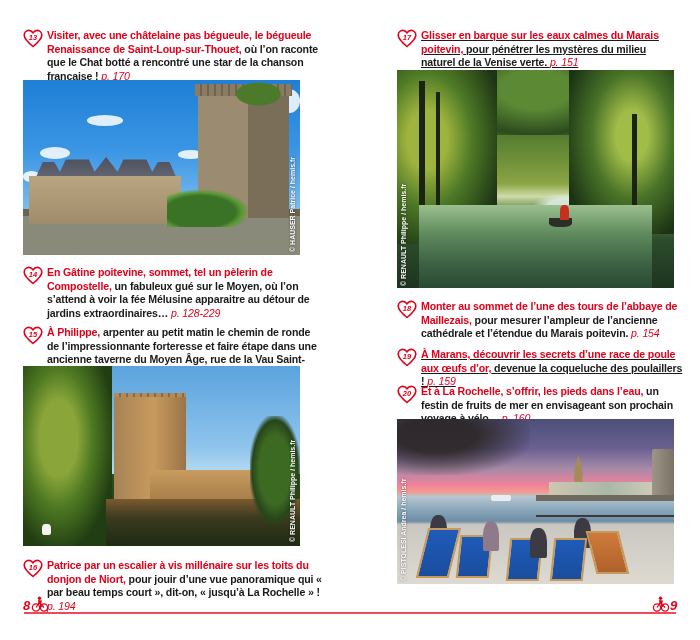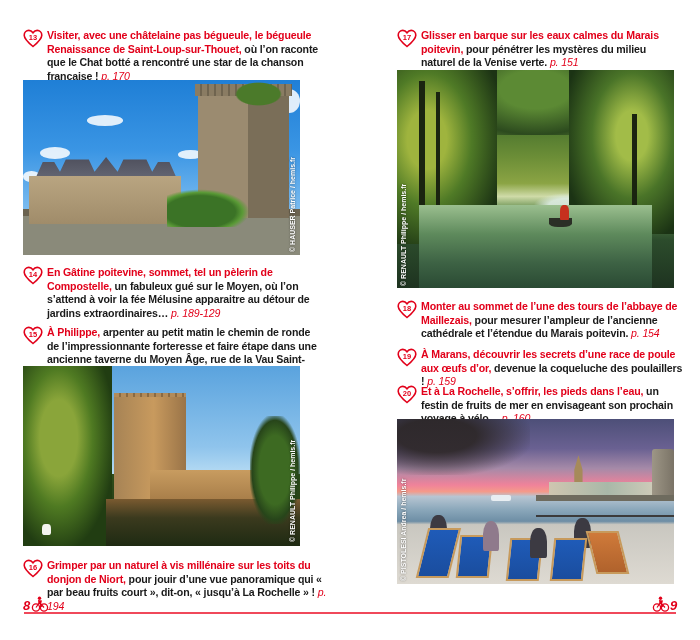--- a/index.html
+++ b/index.html
@@ -6,21 +6,21 @@
     html, body { width: 700px; height: 640px; background: #ffffff; overflow: hidden; }
     body { position: relative; font-family: "Liberation Sans", "DejaVu Sans", sans-serif; }
 
     .spread { position: absolute; left: 0; top: 0; width: 700px; height: 640px; }
     .page { position: absolute; top: 0; height: 640px; }
     .page-left { left: 0; width: 350px; }
     .page-right { left: 350px; width: 350px; }
 
     .item { position: absolute; }
     .item .heart {
-      position: absolute; left: 0; top: 0; width: 20px; height: 19px;
+      position: absolute; left: 0; top: 0; width: 20px; height: 19px; font-style: italic;
     }
     .item .heart svg { width: 20px; height: 19px; display: block; }
     .item .text {
       position: absolute; left: 24px; top: 0;
       font-size: 10.6px; line-height: 13.7px; font-weight: bold;
       color: #1a1a1a; letter-spacing: -0.15px;
     }
     .item .lead { color: #e2001a; }
     .item .pageref { color: #e2001a; font-style: italic; font-weight: normal; }
 
@@ -232,21 +232,21 @@
       <span class="credit" style="left:266px; top:172px; transform: rotate(-90deg);">© HAUSER Patrice / hemis.fr</span>
     </div>
 
     <div class="item" style="left:23px; top:266px; width:300px;">
       <span class="heart">
         <svg viewBox="0 0 20 19">
             <path d="M10 17.5 C4 12.5 1.2 9.6 1.2 6.2 C1.2 3.4 3.3 1.4 5.8 1.4 C7.6 1.4 9 2.4 10 3.8 C11 2.4 12.4 1.4 14.2 1.4 C16.7 1.4 18.8 3.4 18.8 6.2 C18.8 9.6 16 12.5 10 17.5Z" fill="#fff" stroke="#e2001a" stroke-width="1.6"></path>
             <text x="10" y="10.8" text-anchor="middle" font-size="7.5" font-weight="bold" fill="#e2001a" font-family="Liberation Sans, sans-serif">14</text>
           </svg>
       </span>
-      <div class="text" style="width:276px;"><span class="lead">En Gâtine poitevine, sommet, tel un pèlerin de Compostelle,</span><span> un fabuleux gué sur le Moyen, où l’on s’attend à voir la fée Mélusine apparaitre au détour de jardins extraordinaires… </span><span class="pageref">p. 189-129</span></div>
+      <div class="text" style="width:276px;"><span class="lead">En Gâtine poitevine, sommet, tel un pèlerin de Compostelle,</span><span> un fabuleux gué sur le Moyen, où l’on s’attend à voir la fée Mélusine apparaitre au détour de jardins extraordinaires… </span><span class="pageref">p. 128-229</span></div>
     </div>
 
     <div class="item" style="left:23px; top:326px; width:300px;">
       <span class="heart">
         <svg viewBox="0 0 20 19">
             <path d="M10 17.5 C4 12.5 1.2 9.6 1.2 6.2 C1.2 3.4 3.3 1.4 5.8 1.4 C7.6 1.4 9 2.4 10 3.8 C11 2.4 12.4 1.4 14.2 1.4 C16.7 1.4 18.8 3.4 18.8 6.2 C18.8 9.6 16 12.5 10 17.5Z" fill="#fff" stroke="#e2001a" stroke-width="1.6"></path>
             <text x="10" y="10.8" text-anchor="middle" font-size="7.5" font-weight="bold" fill="#e2001a" font-family="Liberation Sans, sans-serif">15</text>
           </svg>
       </span>
       <div class="text" style="width:276px;"><span class="lead">À Philippe,</span><span> arpenter au petit matin le chemin de ronde de l’impressionnante forteresse et faire étape dans une ancienne taverne du Moyen Âge, rue de la Vau Saint-Jacques. </span><span class="pageref">p. 131</span></div>
@@ -263,21 +263,21 @@
       <span class="credit" style="left:266px; top:176px; transform: rotate(-90deg);">© RENAULT Philippe / hemis.fr</span>
     </div>
 
     <div class="item" style="left:23px; top:559px; width:300px;">
       <span class="heart">
         <svg viewBox="0 0 20 19">
             <path d="M10 17.5 C4 12.5 1.2 9.6 1.2 6.2 C1.2 3.4 3.3 1.4 5.8 1.4 C7.6 1.4 9 2.4 10 3.8 C11 2.4 12.4 1.4 14.2 1.4 C16.7 1.4 18.8 3.4 18.8 6.2 C18.8 9.6 16 12.5 10 17.5Z" fill="#fff" stroke="#e2001a" stroke-width="1.6"></path>
             <text x="10" y="10.8" text-anchor="middle" font-size="7.5" font-weight="bold" fill="#e2001a" font-family="Liberation Sans, sans-serif">16</text>
           </svg>
       </span>
-      <div class="text" style="width:282px;"><span class="lead">Grimper par un naturel à vis millénaire sur les toits du donjon de Niort,</span><span> pour jouir d’une vue panoramique qui « par beau fruits court », dit-on, « jusqu’à La Rochelle » ! </span><span class="pageref">p. 194</span></div>
+      <div class="text" style="width:282px;"><span class="lead">Patrice par un escalier à vis millénaire sur les toits du donjon de Niort,</span><span> pour jouir d’une vue panoramique qui « par beau temps court », dit-on, « jusqu’à La Rochelle » ! </span><span class="pageref">p. 194</span></div>
     </div>
 
     <span class="folio" style="left:23px;">8</span>
     <span class="bike" style="left:31px;">
       <svg viewBox="0 0 18 16">
           <circle cx="5" cy="11.5" r="3.6" fill="none" stroke="#e2001a" stroke-width="1.3"></circle>
           <circle cx="13" cy="11.5" r="3.6" fill="none" stroke="#e2001a" stroke-width="1.3"></circle>
           <path d="M5 11.5 L8.5 6.5 L13 11.5 M8.5 6.5 L10.5 11" stroke="#e2001a" stroke-width="1.2" fill="none"></path>
           <circle cx="8.5" cy="2.2" r="1.7" fill="#e2001a"></circle>
           <path d="M7 4 L11 4.5 L10 8 L7.5 8 Z" fill="#e2001a"></path>
@@ -287,21 +287,21 @@
 
   <div class="page page-right">
 
     <div class="item" style="left:47px; top:29px; width:300px;">
       <span class="heart">
         <svg viewBox="0 0 20 19">
             <path d="M10 17.5 C4 12.5 1.2 9.6 1.2 6.2 C1.2 3.4 3.3 1.4 5.8 1.4 C7.6 1.4 9 2.4 10 3.8 C11 2.4 12.4 1.4 14.2 1.4 C16.7 1.4 18.8 3.4 18.8 6.2 C18.8 9.6 16 12.5 10 17.5Z" fill="#fff" stroke="#e2001a" stroke-width="1.6"></path>
             <text x="10" y="10.8" text-anchor="middle" font-size="7.5" font-weight="bold" fill="#e2001a" font-family="Liberation Sans, sans-serif">17</text>
           </svg>
       </span>
-      <div class="text" style="width:258px;"><span class="lead">Glisser en barque sur les eaux calmes du Marais poitevin,</span><span> pour pénétrer les mystères du milieu naturel de la Venise verte. </span><span class="pageref">p. 151</span></div>
+      <div class="text" style="width:258px;text-decoration:underline;"><span class="lead">Glisser en barque sur les eaux calmes du Marais poitevin,</span><span> pour pénétrer les mystères du milieu naturel de la Venise verte. </span><span class="pageref">p. 151</span></div>
     </div>
 
     <div class="photo ph-marais" style="left:47px; top:70px; width:277px; height:218px;">
       <div class="canopy-t"></div>
       <div class="canopy-l"></div>
       <div class="canopy-r"></div>
       <div class="trunk" style="left:8%; top:5%; height:85%;"></div>
       <div class="trunk" style="left:14%; top:10%; height:70%; width:1.5%;"></div>
       <div class="trunk" style="left:85%; top:20%; height:55%; width:1.5%;"></div>
       <div class="water"></div>
@@ -320,21 +320,21 @@
       <div class="text" style="width:262px;"><span class="lead">Monter au sommet de l’une des tours de l’abbaye de Maillezais,</span><span> pour mesurer l’ampleur de l’ancienne cathédrale et l’étendue du Marais poitevin. </span><span class="pageref">p. 154</span></div>
     </div>
 
     <div class="item" style="left:47px; top:348px; width:300px;">
       <span class="heart">
         <svg viewBox="0 0 20 19">
             <path d="M10 17.5 C4 12.5 1.2 9.6 1.2 6.2 C1.2 3.4 3.3 1.4 5.8 1.4 C7.6 1.4 9 2.4 10 3.8 C11 2.4 12.4 1.4 14.2 1.4 C16.7 1.4 18.8 3.4 18.8 6.2 C18.8 9.6 16 12.5 10 17.5Z" fill="#fff" stroke="#e2001a" stroke-width="1.6"></path>
             <text x="10" y="10.8" text-anchor="middle" font-size="7.5" font-weight="bold" fill="#e2001a" font-family="Liberation Sans, sans-serif">19</text>
           </svg>
       </span>
-      <div class="text" style="width:262px;"><span class="lead">À Marans, découvrir les secrets d’une race de poule aux œufs d’or,</span><span> devenue la coqueluche des poulaillers ! </span><span class="pageref">p. 159</span></div>
+      <div class="text" style="width:262px;text-decoration:underline;"><span class="lead">À Marans, découvrir les secrets d’une race de poule aux œufs d’or,</span><span> devenue la coqueluche des poulaillers ! </span><span class="pageref">p. 159</span></div>
     </div>
 
     <div class="item" style="left:47px; top:385px; width:300px;">
       <span class="heart">
         <svg viewBox="0 0 20 19">
             <path d="M10 17.5 C4 12.5 1.2 9.6 1.2 6.2 C1.2 3.4 3.3 1.4 5.8 1.4 C7.6 1.4 9 2.4 10 3.8 C11 2.4 12.4 1.4 14.2 1.4 C16.7 1.4 18.8 3.4 18.8 6.2 C18.8 9.6 16 12.5 10 17.5Z" fill="#fff" stroke="#e2001a" stroke-width="1.6"></path>
             <text x="10" y="10.8" text-anchor="middle" font-size="7.5" font-weight="bold" fill="#e2001a" font-family="Liberation Sans, sans-serif">20</text>
           </svg>
       </span>
       <div class="text" style="width:262px;"><span class="lead">Et à La Rochelle, s’offrir, les pieds dans l’eau,</span><span> un festin de fruits de mer en envisageant son prochain voyage à vélo… </span><span class="pageref">p. 160</span></div>

